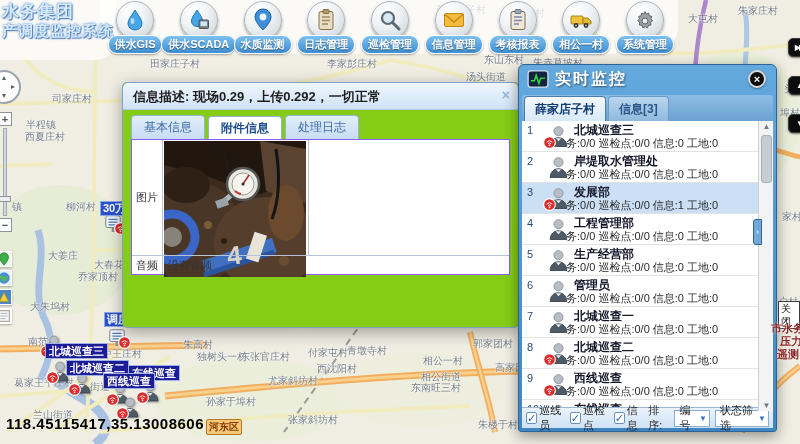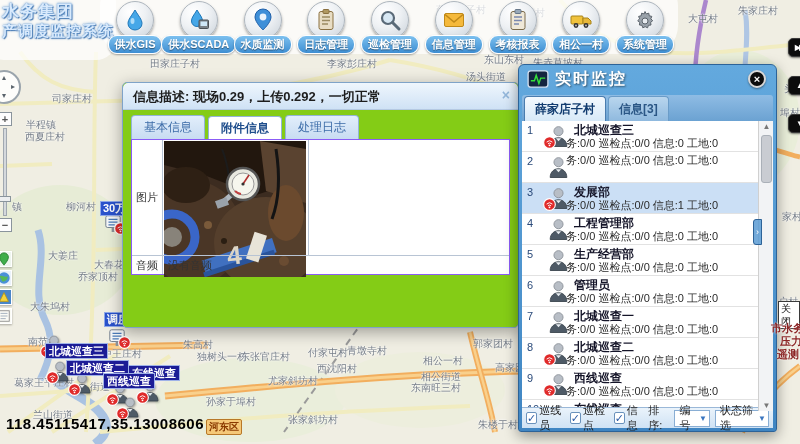--- a/index.html
+++ b/index.html
@@ -633,20 +633,21 @@
         </div>
 
         <div class="prow">
           <div class="pnum">2</div>
           <div class="pavatar">
             <svg class="pp">
               <use href="#ic-person"></use>
             </svg>
 
           </div>
+          <div class="pname">岸堤取水管理处</div>
           <div class="pstats">务:0/0 巡检点:0/0 信息:0 工地:0</div>
         </div>
 
         <div class="prow online selected">
           <div class="pnum">3</div>
           <div class="pavatar">
             <svg class="pp">
               <use href="#ic-person"></use>
             </svg>
             <span class="wifi">

